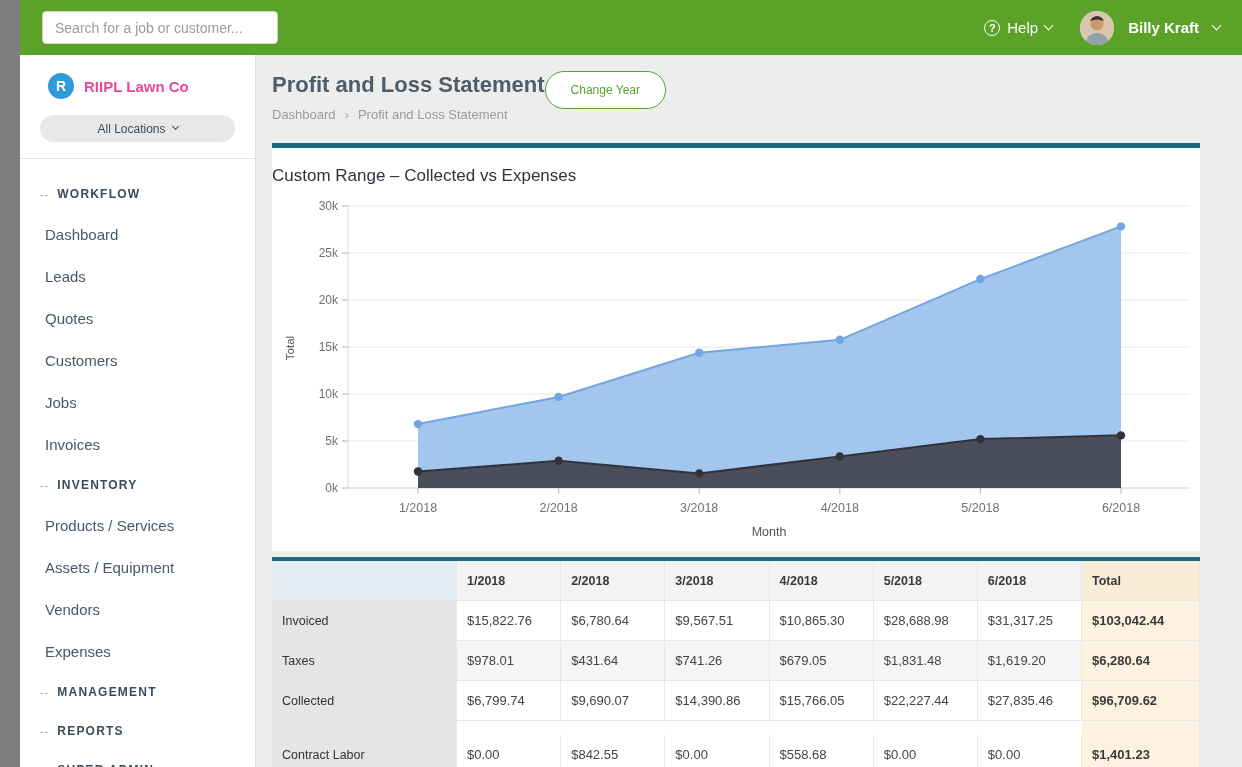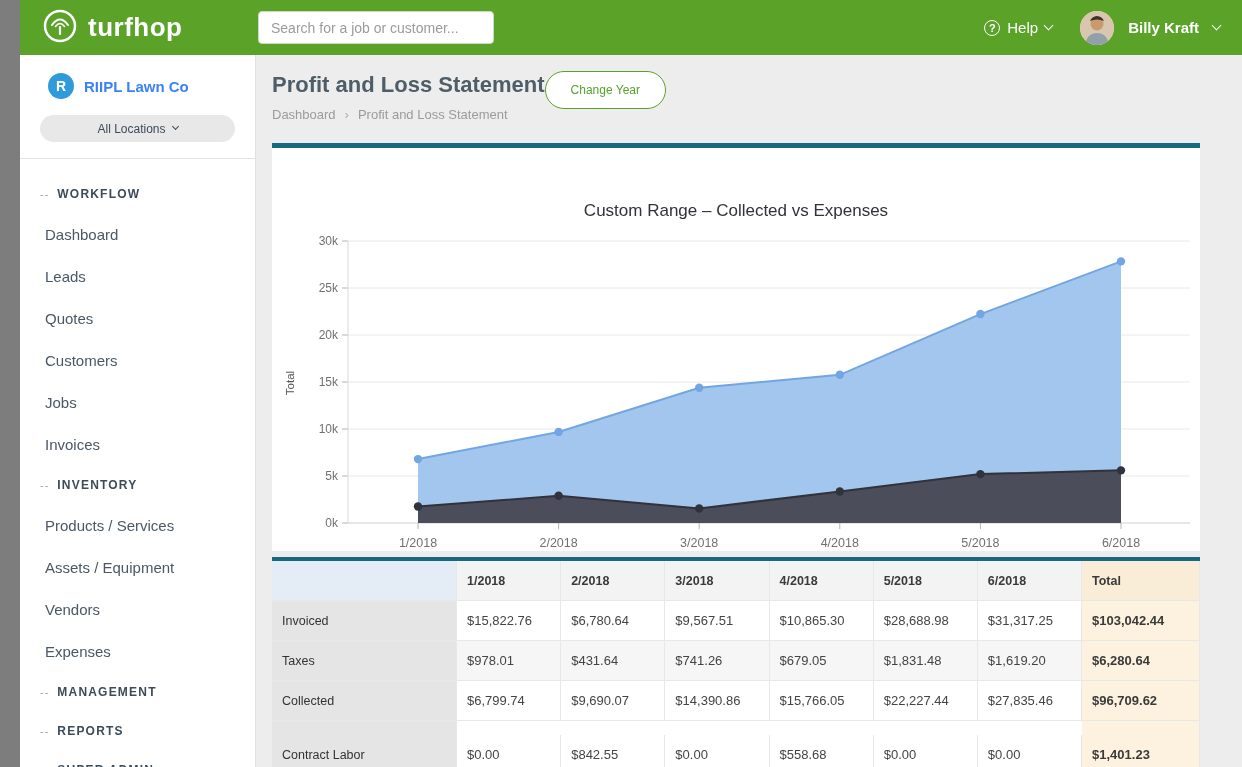--- a/index.html
+++ b/index.html
@@ -21,39 +21,39 @@
   .user-wrap { display: flex; align-items: center; gap: 14px; cursor: pointer; font-size: 15px; font-weight: bold; }
   .avatar { width: 34px; height: 34px; border-radius: 50%; overflow: hidden; background: #e8d5bd; flex: none; }
   .chev { display: inline-block; width: 7px; height: 7px; border-right: 1.5px solid currentColor; border-bottom: 1.5px solid currentColor; transform: rotate(45deg); margin-top: -4px; }
   .chev.small { width: 5px; height: 5px; }
 
   
   .body-row { flex: 1; display: flex; overflow: hidden; }
   .sidebar { width: 236px; flex: none; background: #fff; border-right: 1px solid #e0e0e0; overflow: hidden; }
   .company { display: flex; align-items: center; gap: 10px; padding: 18px 16px 12px 28px; }
   .company-avatar { width: 26px; height: 26px; border-radius: 50%; background: #2f9bdb; color: #fff; font-weight: bold; font-size: 14px; display: flex; align-items: center; justify-content: center; flex: none; }
-  .company-name { font-size: 15px; color: #3b82f6; font-weight: bold; }
+  .company-name { font-size: 15px; color: #ec4899; font-weight: bold; }
   .locations-pill { margin: 4px 20px 16px; height: 27px; background: #e8e8e8; border-radius: 14px; display: flex; align-items: center; justify-content: center; gap: 7px; font-size: 12px; color: #3c4a59; cursor: pointer; }
   .sidebar-divider { border-bottom: 1px solid #e3e3e3; }
   .nav { padding-top: 16px; }
   .nav-section-header { display: flex; align-items: center; gap: 8px; padding: 11px 0 11px 20px; font-size: 12px; font-weight: bold; color: #3c4a59; letter-spacing: 1.2px; line-height: 17px; cursor: pointer; }
   .dash-icon { color: #9aa5ae; font-size: 11px; letter-spacing: 1px; font-weight: normal; }
   .nav-item { padding: 11px 0 11px 25px; font-size: 15px; line-height: 20px; color: #4a5866; cursor: pointer; }
 
   
   .main { flex: 1; overflow: hidden; padding: 16px 42px 0 16px; background: #ededed; }
   .title-row { display: flex; justify-content: flex-start; align-items: flex-start; }
   .page-title { font-size: 22px; font-weight: bold; color: #4e5d68; line-height: 28px; }
   .breadcrumb { margin-top: 8px; font-size: 13px; color: #9b9b9b; display: flex; align-items: center; gap: 9px; line-height: 16px; }
   .crumb-link { cursor: pointer; }
   .crumb-sep { color: #b0b0b0; font-size: 13px; }
   .change-year-btn { height: 38px; padding: 0 25px; border-radius: 19px; border: 1.5px solid #57a22b; color: #57a22b; background: #fff; font-size: 12px; font-family: "Liberation Sans", sans-serif; cursor: pointer; }
 
   .chart-card { margin-top: 20px; background: #fff; border-top: 5px solid #18697d; height: 408px; overflow: hidden; }
-  .chart-title { text-align: center; font-size: 17px; color: #32323c; padding-top: 16px; line-height: 24px; margin-top: 35px; }
+  .chart-title { font-size: 17px; color: #32323c; padding-top: 16px; line-height: 24px; }
   .chart-svg { display: block; }
 
   
   .pnl-table { margin-top: 6px; background: #fff; border-top: 4px solid #18697d; }
   .t-row { display: flex; }
   .t-cell { border-right: 1px solid #e8e8e8; border-bottom: 1px solid #e8e8e8; padding: 0 10px; display: flex; align-items: center; height: 40px; font-size: 13px; color: #444; background: #fff; }
   .t-label { width: 185px; flex: none; background: #e5e5e5; color: #333; font-size: 12.5px; }
   .t-month { flex: 1; }
   .t-total { width: 118px; flex: none; background: #fdf2e0; font-weight: bold; color: #3a3a3a; }
   .t-head .t-cell { background: #f3f3f3; font-weight: bold; font-size: 12.5px; color: #3a3a3a; }
@@ -65,31 +65,20 @@
   .t-spacer .t-gap { flex: 1; background: #fff; border-right: none; }
 </style>
 </head>
 <body>
 
 <div class="frame">
   <div class="edge-strip"></div>
   <div class="app">
 
     <div class="topbar">
-      <div class="logo-wrap">
-        <span>
-          <svg width="36" height="36" viewBox="0 0 36 36">
-            <circle cx="18" cy="18" r="15" fill="none" stroke="#ffffff" stroke-width="2.5"></circle>
-            <path d="M18 26 v-7" stroke="#ffffff" stroke-width="2.2" fill="none" stroke-linecap="round"></path>
-            <path d="M10 17 q8 -11 16 0" stroke="#ffffff" stroke-width="2" fill="none" stroke-linecap="round"></path>
-            <path d="M13.5 18.5 q4.5 -6 9 0" stroke="#ffffff" stroke-width="1.6" fill="none" stroke-linecap="round"></path>
-          </svg>
-        </span>
-        <span class="logo-text">turfhop</span>
-      </div>
       <input class="search-input" type="text" placeholder="Search for a job or customer..." style="">
       <div class="topbar-right">
         <div class="help-wrap">
           <span class="help-circle">?</span>
           <span>Help</span>
           <span class="chev"></span>
         </div>
         <div class="user-wrap">
           <span class="avatar">
             <svg width="34" height="34" viewBox="0 0 34 34">

